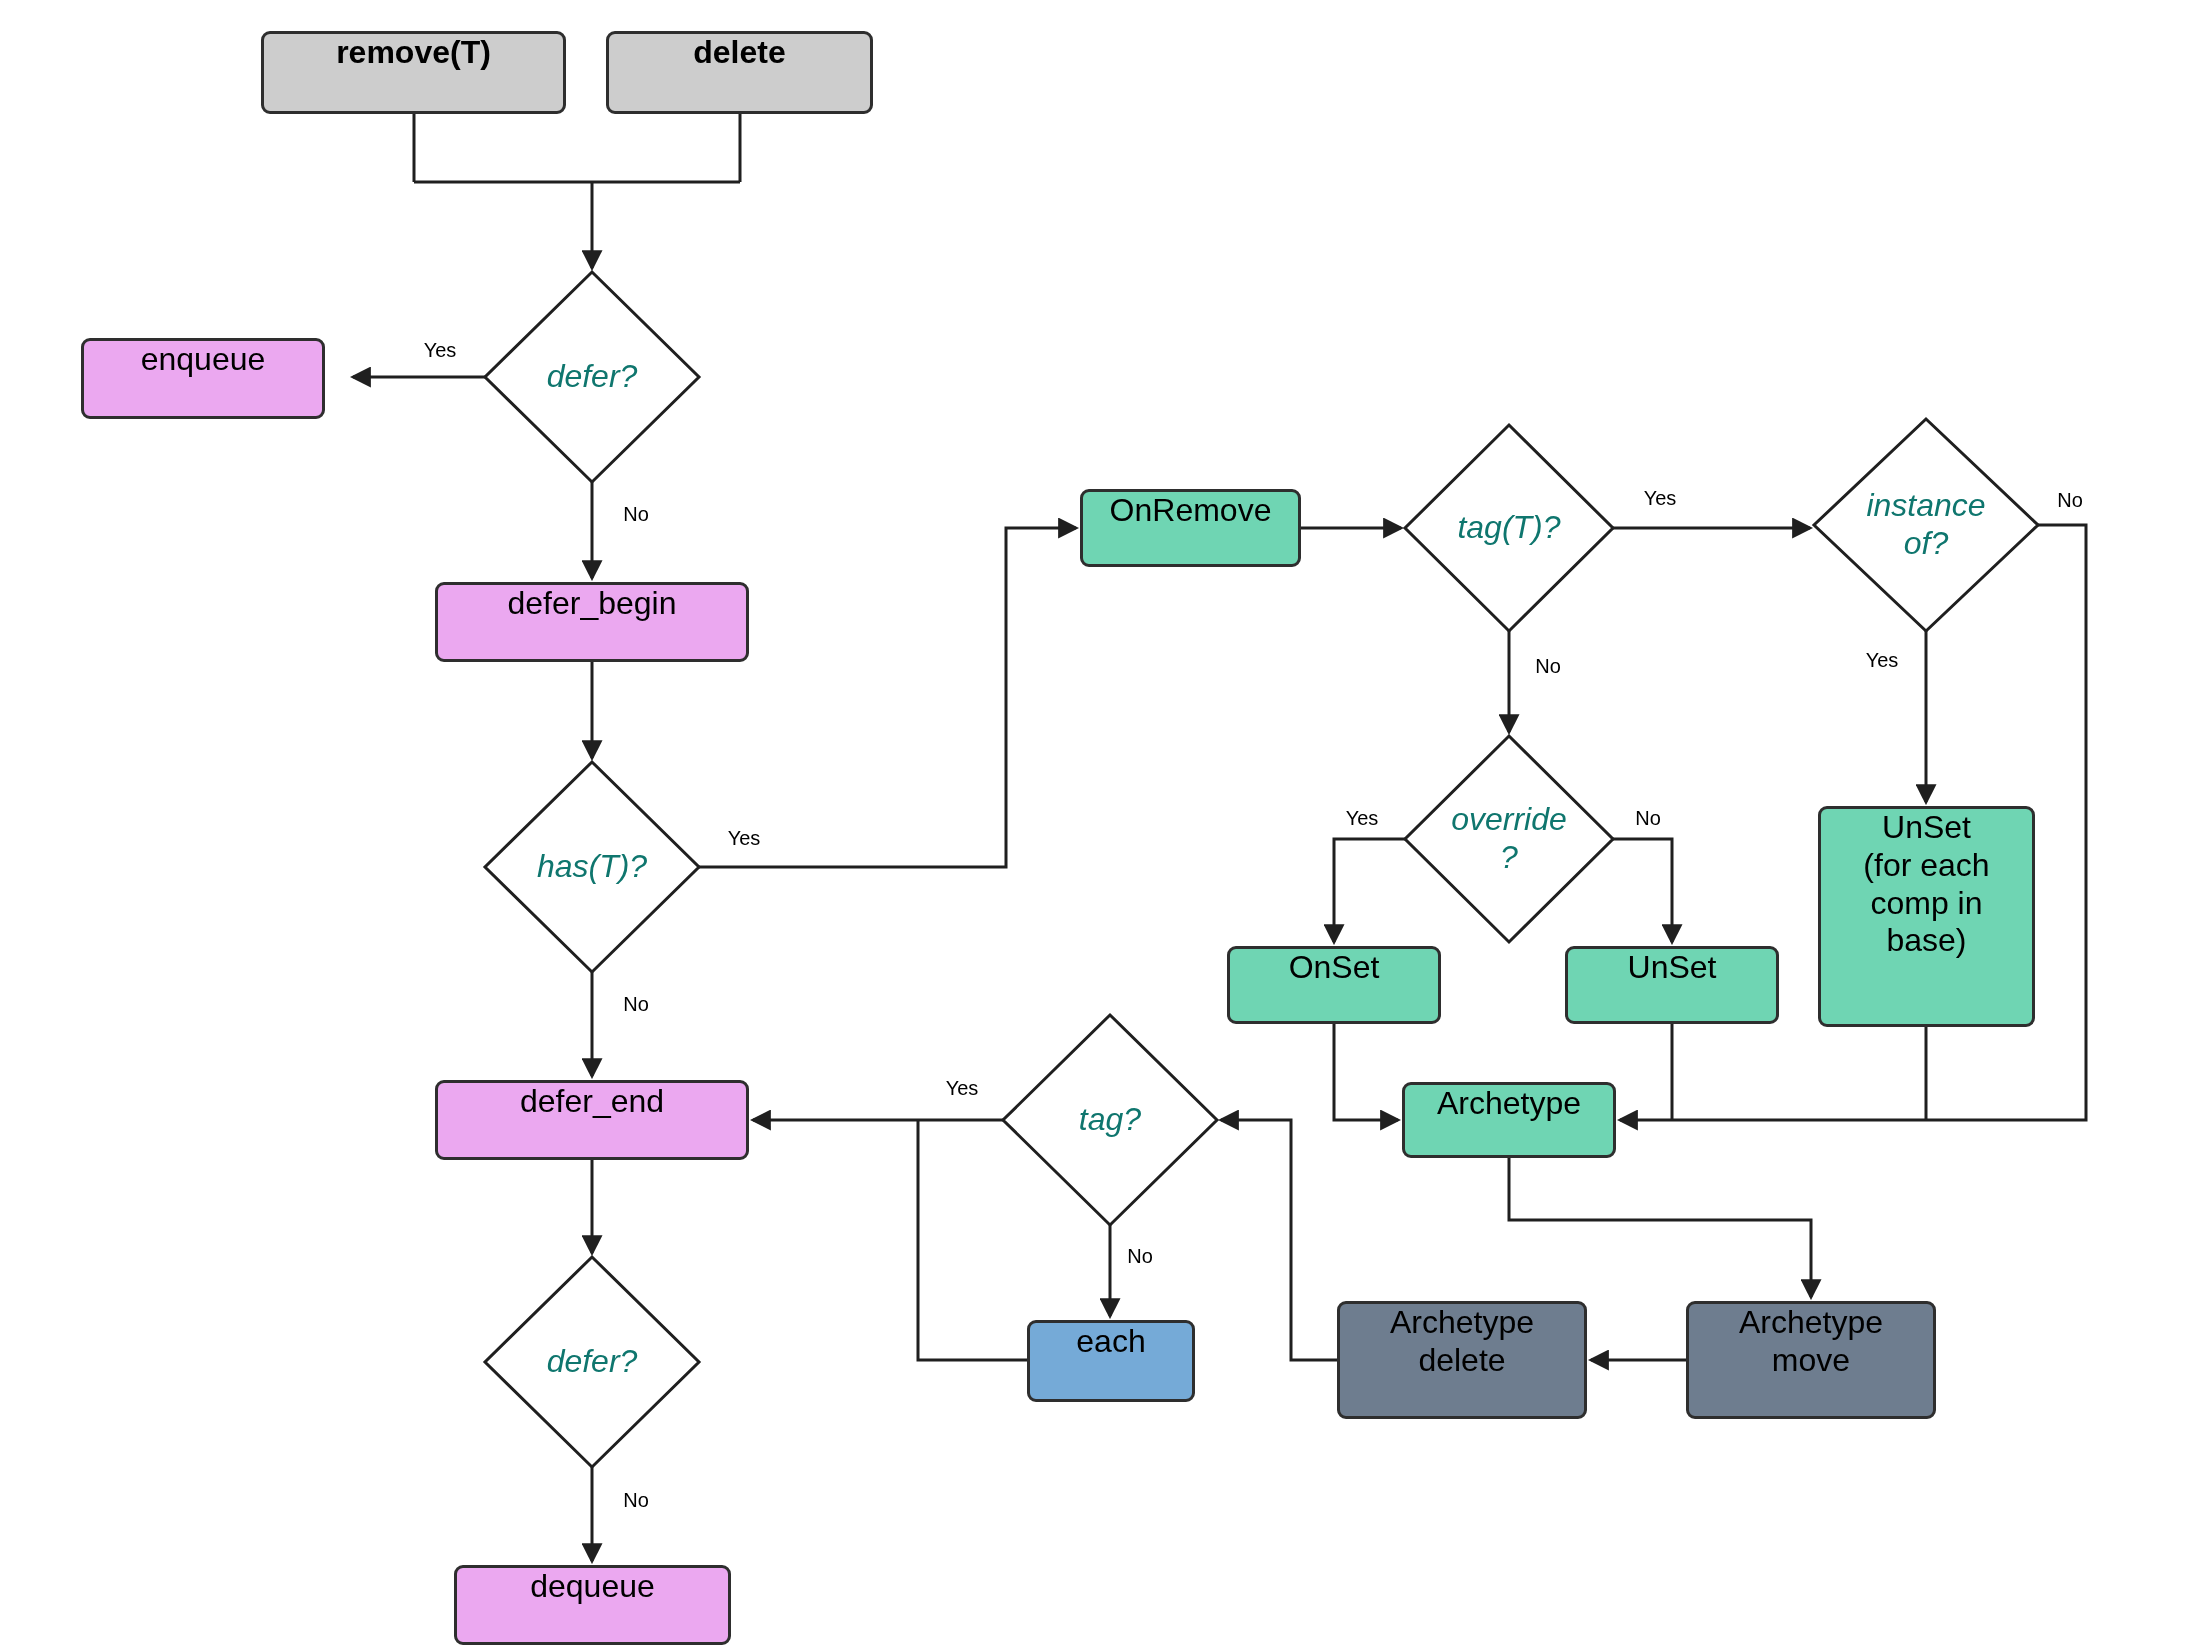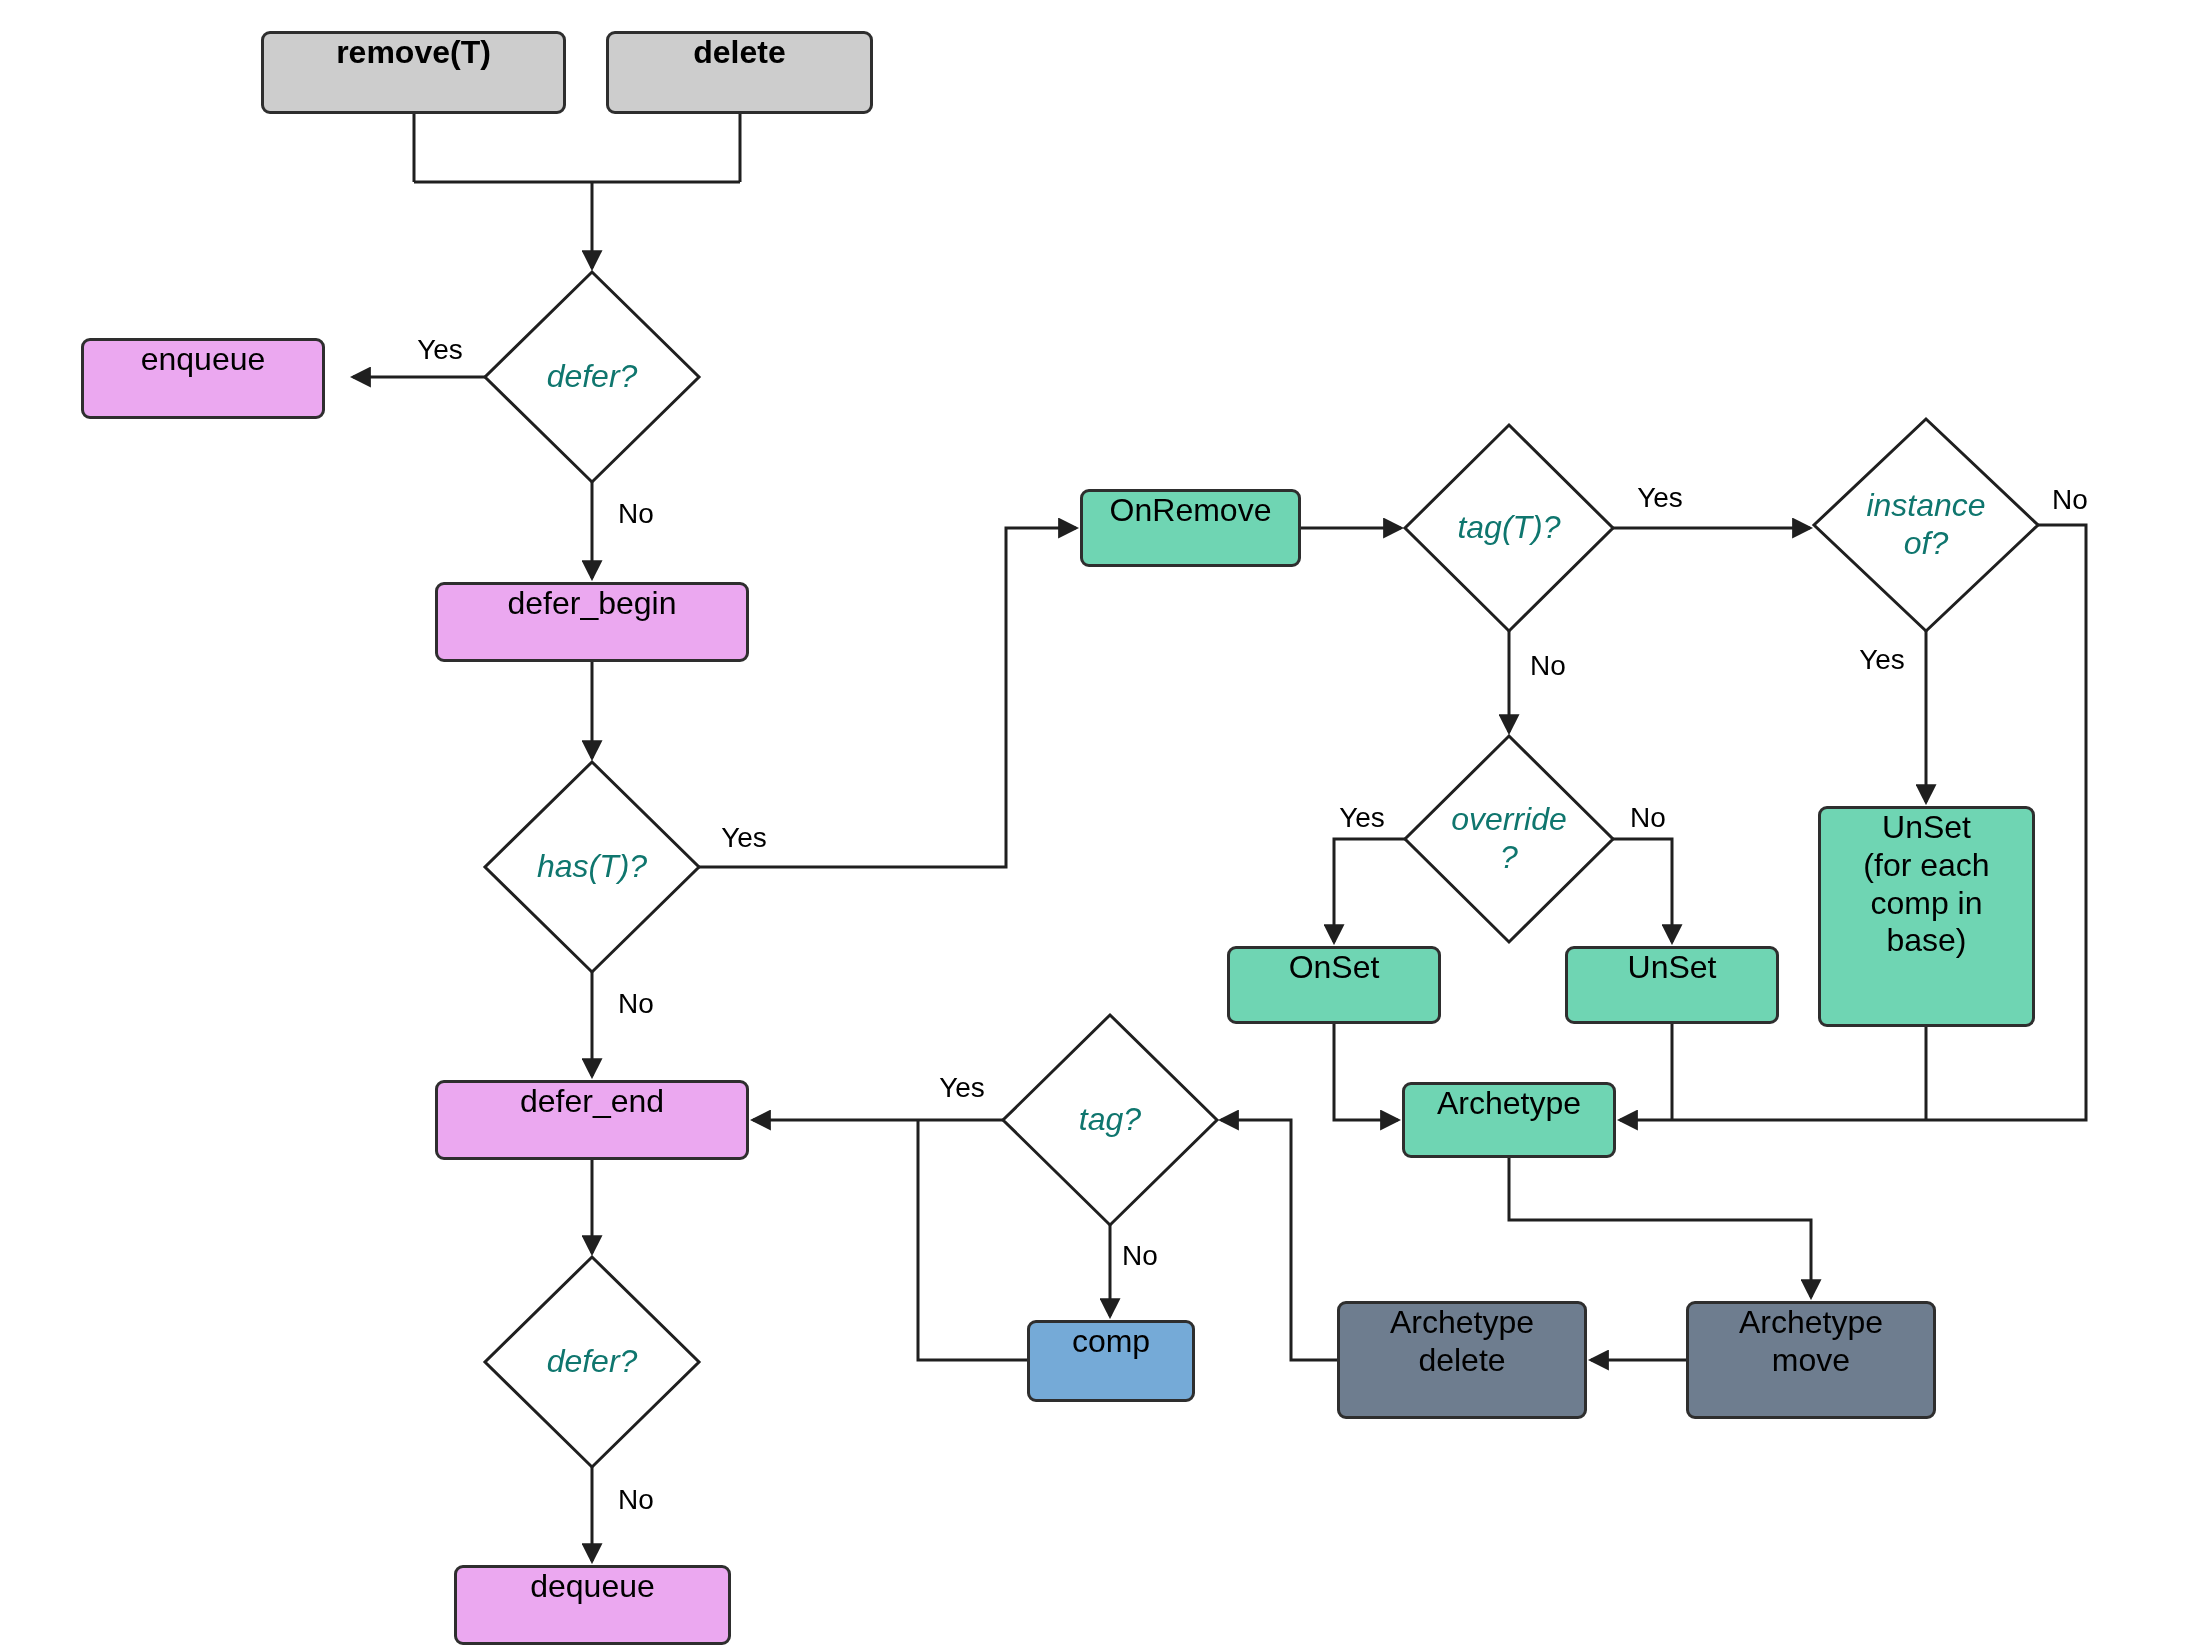--- a/index.html
+++ b/index.html
@@ -45,21 +45,21 @@
     font-size: 32px;
     font-style: italic;
     line-height: 1.18;
     text-align: center;
     color: #0f766e;
     white-space: pre-line;
   }
   .elabel {
     position: absolute;
     transform: translate(-50%, -50%);
-    font-size: 28px;
+    font-size: 20px;
     color: #000000;
     white-space: nowrap;
   }
 </style>
 </head>
 <body>
 
 <div id="canvas">
 
   <svg id="wires" width="2198" height="1648" viewBox="0 0 2198 1648">
@@ -146,21 +146,21 @@
       <span>UnSet
 (for each
 comp in
 base)</span>
     </div>
   <div class="box green" style="left:1402px; top:1082px; width:214px; height:76px;">
       <span>Archetype</span>
     </div>
 
   <div class="box blue" style="left:1027px; top:1320px; width:168px; height:82px;">
-      <span>comp</span>
+      <span>each</span>
     </div>
   <div class="box slate" style="left:1337px; top:1301px; width:250px; height:118px;">
       <span>Archetype
 delete</span>
     </div>
   <div class="box slate" style="left:1686px; top:1301px; width:250px; height:118px;">
       <span>Archetype
 move</span>
     </div>
 

